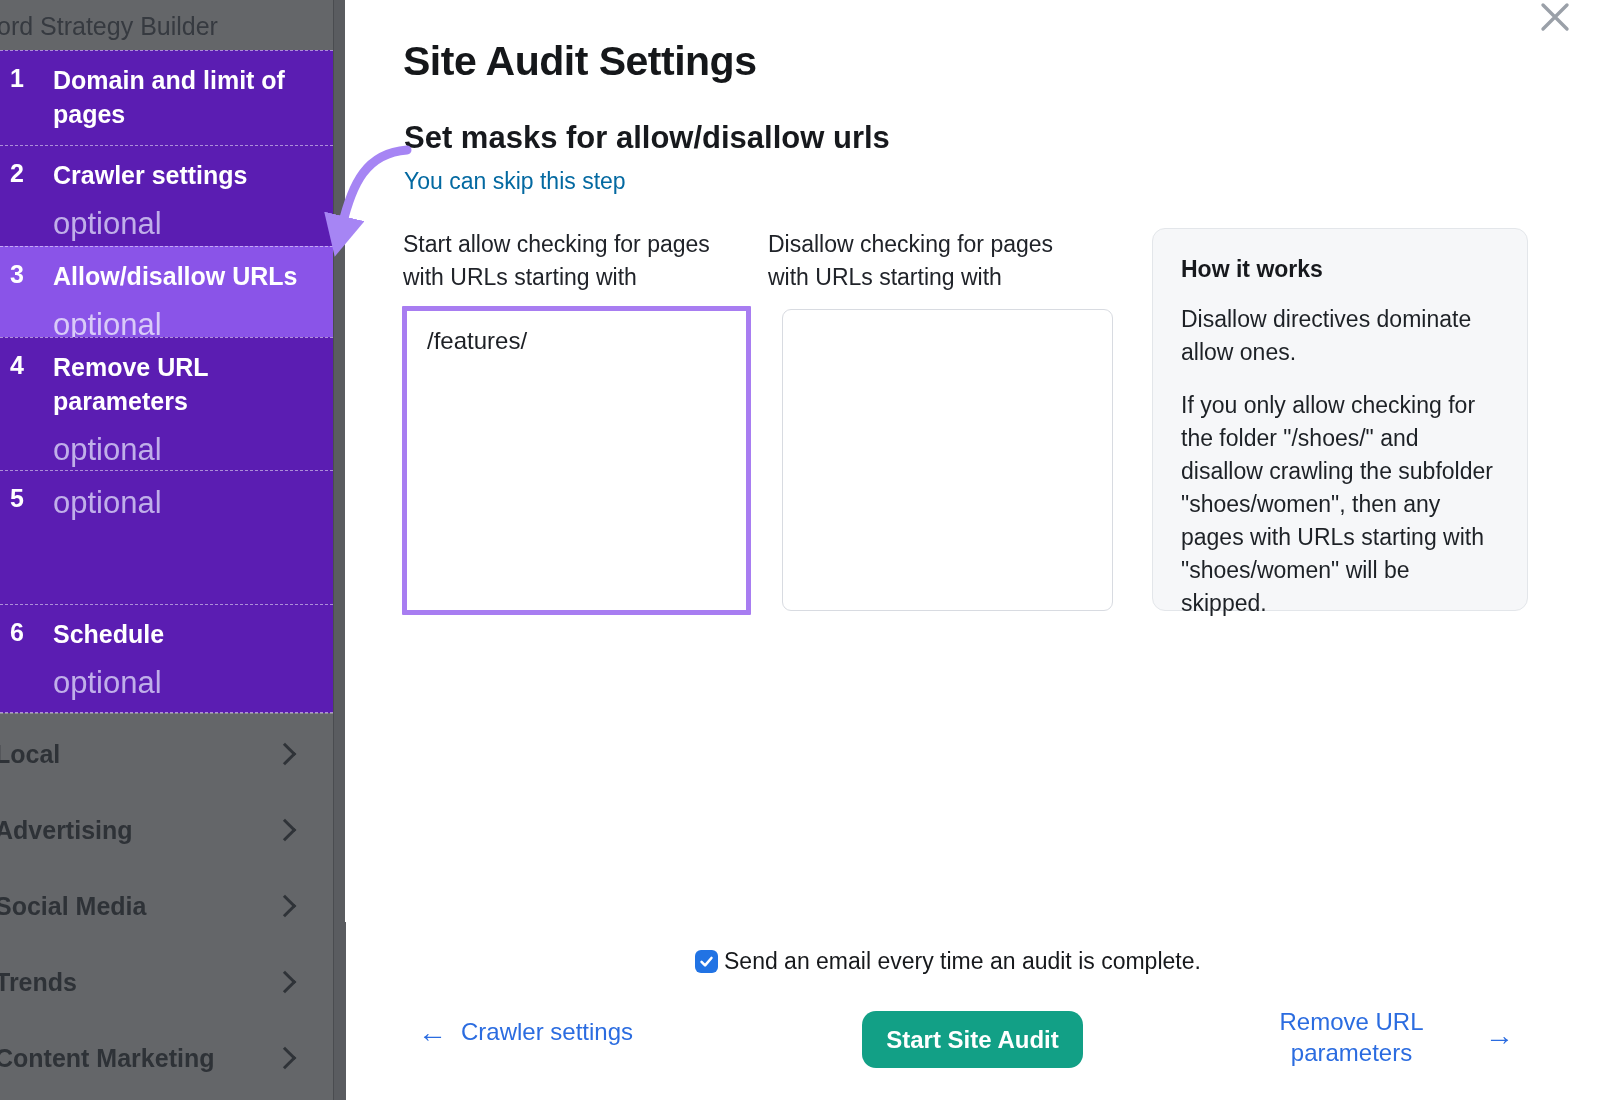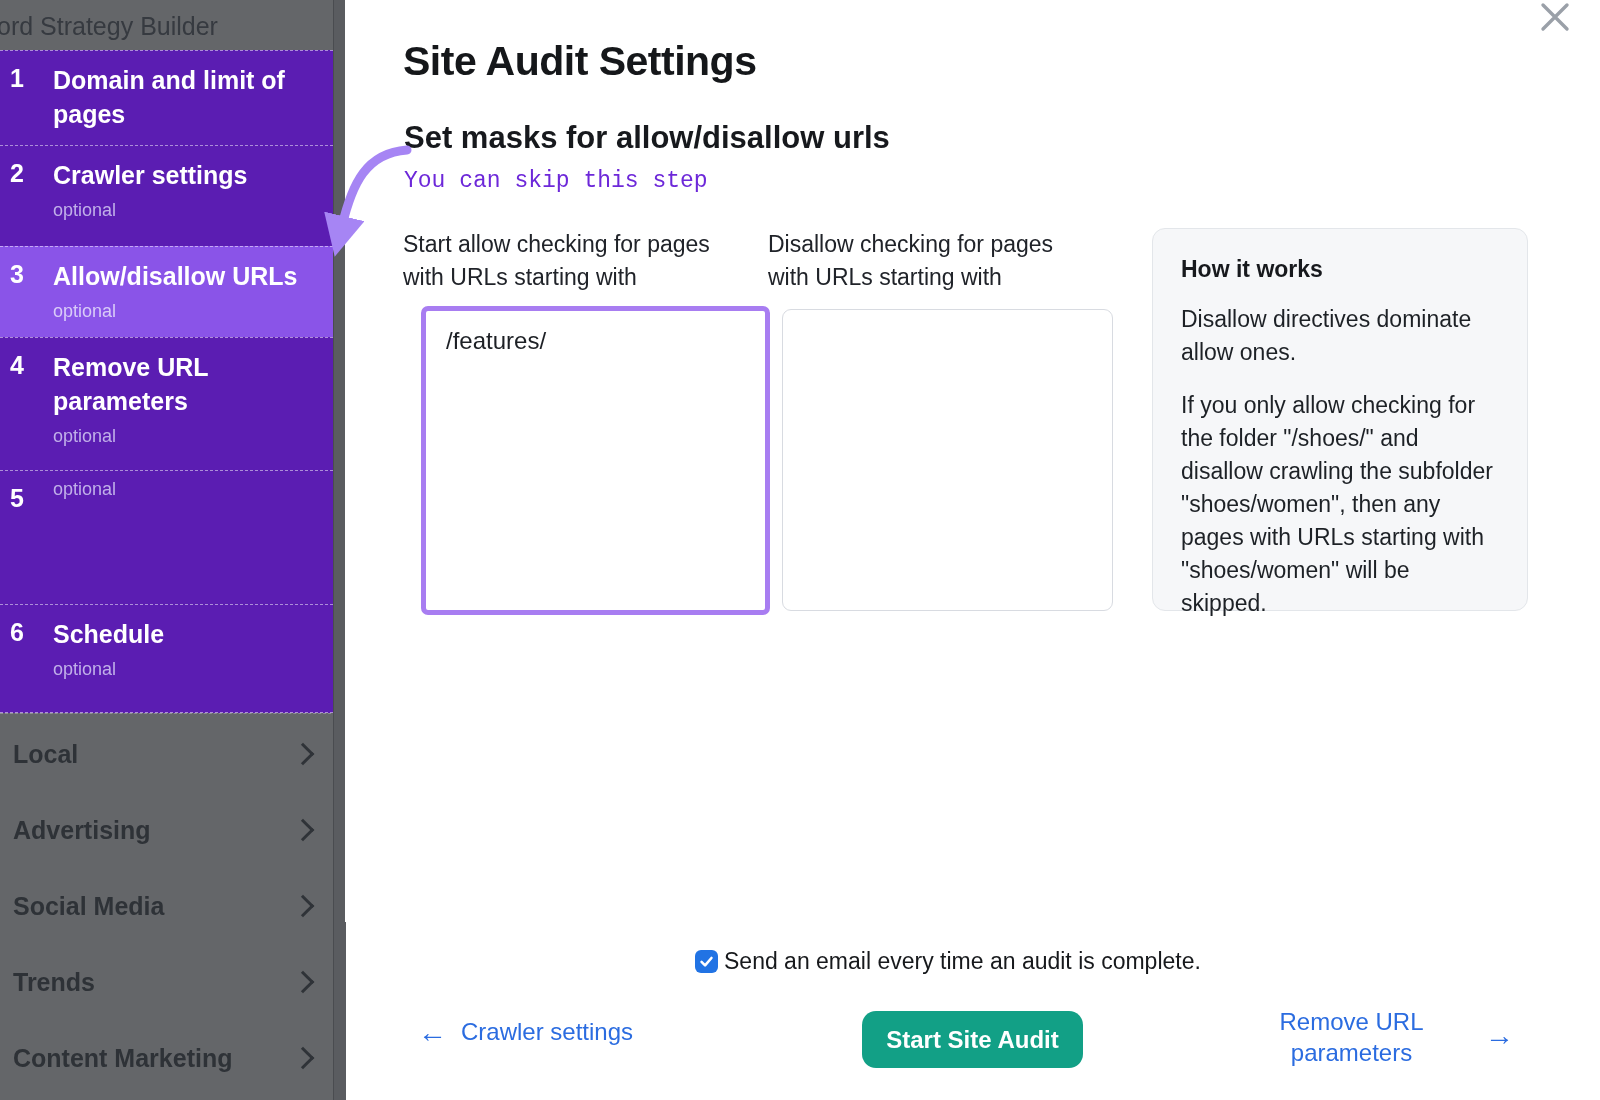--- a/index.html
+++ b/index.html
@@ -7,57 +7,57 @@
           font-family:"Liberation Sans",sans-serif;background:#fff;}
 
   
   .bg-sidebar{position:absolute;left:0;top:0;width:345px;height:1100px;background:#646669;}
   .bg-header{position:absolute;left:-3px;top:12px;width:340px;font-size:25px;color:#363a40;
              white-space:nowrap;}
   .bg-scrollbar{position:absolute;left:333px;top:0;width:12px;height:1100px;
                 background:#5a5c60;border-left:1px solid #4a4c50;}
 
   .bg-menu{position:absolute;left:0;top:713px;width:333px;margin-top:0;
-           border-top:1px dashed rgba(255,255,255,.28);padding-top:2px;padding-left:18px;}
+           border-top:1px dashed rgba(255,255,255,.28);padding-top:2px;}
   .menu-item{height:76px;display:flex;align-items:center;justify-content:space-between;
              padding:0 40px 0 0;cursor:pointer;}
   .menu-label{font-size:25px;font-weight:600;color:#2e3237;margin-left:-5px;white-space:nowrap;}
   .chev{width:13px;height:13px;border-top:3.2px solid #2f3338;border-right:3.2px solid #2f3338;
         transform:rotate(45deg);flex:none;}
 
   
   .steps{position:absolute;left:0;top:50px;width:333px;}
   .step{position:relative;background:#5b1db2;border-top:1px dashed rgba(255,255,255,.5);
         box-sizing:border-box;cursor:pointer;}
   .step.active{background:#8a54e8;}
   .step:last-child{border-bottom:1px dashed rgba(255,255,255,.5);}
   .s1{height:95px;} .s2{height:101px;} .s3{height:91px;}
   .s4{height:133px;} .s5{height:134px;} .s6{height:109px;}
   .step-num{position:absolute;left:10px;top:13px;font-size:25px;font-weight:700;color:#fff;}
   .step-label{display:block;margin:12px 20px 0 53px;font-size:25px;font-weight:700;
               color:#fff;line-height:34px;}
-  .step-opt{display:block;margin:2px 0 0 53px;font-size:18px;color:#c0afe9;line-height:33px;}
+  .step-opt{display:block;margin:15px 0 0 53px;font-size:31px;color:#c0afe9;line-height:33px;}
   .step.active .step-opt{color:#d9cbf8;}
 
   
   .modal{position:absolute;left:345px;top:0;width:1255px;height:922px;background:#fff;}
   .close-btn{position:absolute;left:1188px;top:-4px;width:44px;height:44px;cursor:pointer;}
   .modal-title{position:absolute;left:58px;top:38px;font-size:41px;font-weight:800;
                color:#15171a;letter-spacing:-.5px;}
   .section-heading{position:absolute;left:59px;top:120px;font-size:31px;font-weight:800;color:#17191d;}
-  .section-sub{position:absolute;left:59px;top:168px;font-size:23px;color:#6d28d9;font-family:Liberation Mono, monospace;}
+  .section-sub{position:absolute;left:59px;top:168px;font-size:23px;color:#0369a1;}
 
   .field-label{position:absolute;top:228px;font-size:23px;color:#202329;line-height:33px;}
   .lab-allow{left:58px;width:335px;}
   .lab-disallow{left:423px;width:320px;}
 
   .ta{position:absolute;box-sizing:border-box;resize:none;outline:none;
       font-family:"Liberation Sans",sans-serif;font-size:24px;color:#1d2025;
       padding:16px 20px;background:#fff;}
-  .ta-allow{left:57px;top:306px;width:349px;height:309px;border:5px solid #a87df1;border-radius:7px;margin-left:19px;}
+  .ta-allow{left:57px;top:306px;width:349px;height:309px;border:5px solid #a87df1;border-radius:1px;}
   .ta-disallow{left:437px;top:309px;width:331px;height:302px;border:1.5px solid #d8dbe1;border-radius:9px;}
 
   .hiw{position:absolute;left:807px;top:228px;width:376px;height:383px;box-sizing:border-box;
        background:#f6f7f9;border:1px solid #e3e6ea;border-radius:13px;padding:27px 28px;}
   .hiw-title{font-size:23px;font-weight:800;color:#17191d;margin-bottom:9px;}
   .hiw-text{font-size:23px;color:#1d2126;line-height:33px;margin-top:20px;}
 
   .email-row{position:absolute;left:350px;top:948px;display:flex;align-items:center;gap:6px;}
   .checkbox{width:23px;height:23px;border-radius:6px;background:#2173e4;flex:none;
             display:flex;align-items:center;justify-content:center;cursor:pointer;}

